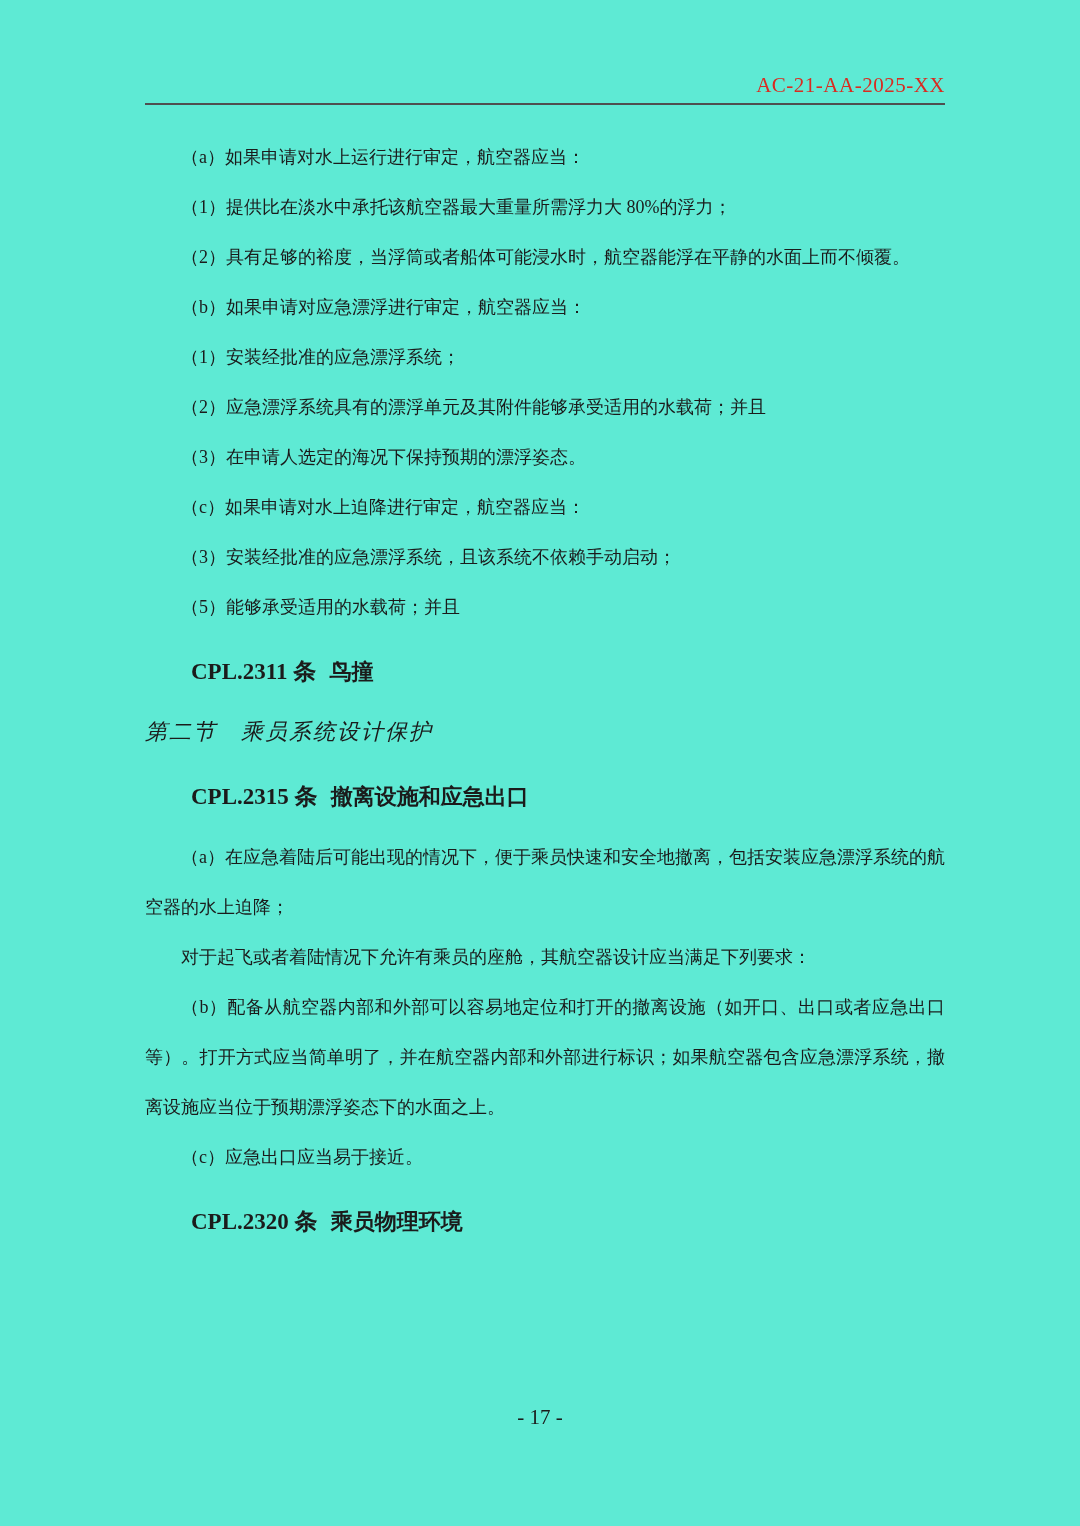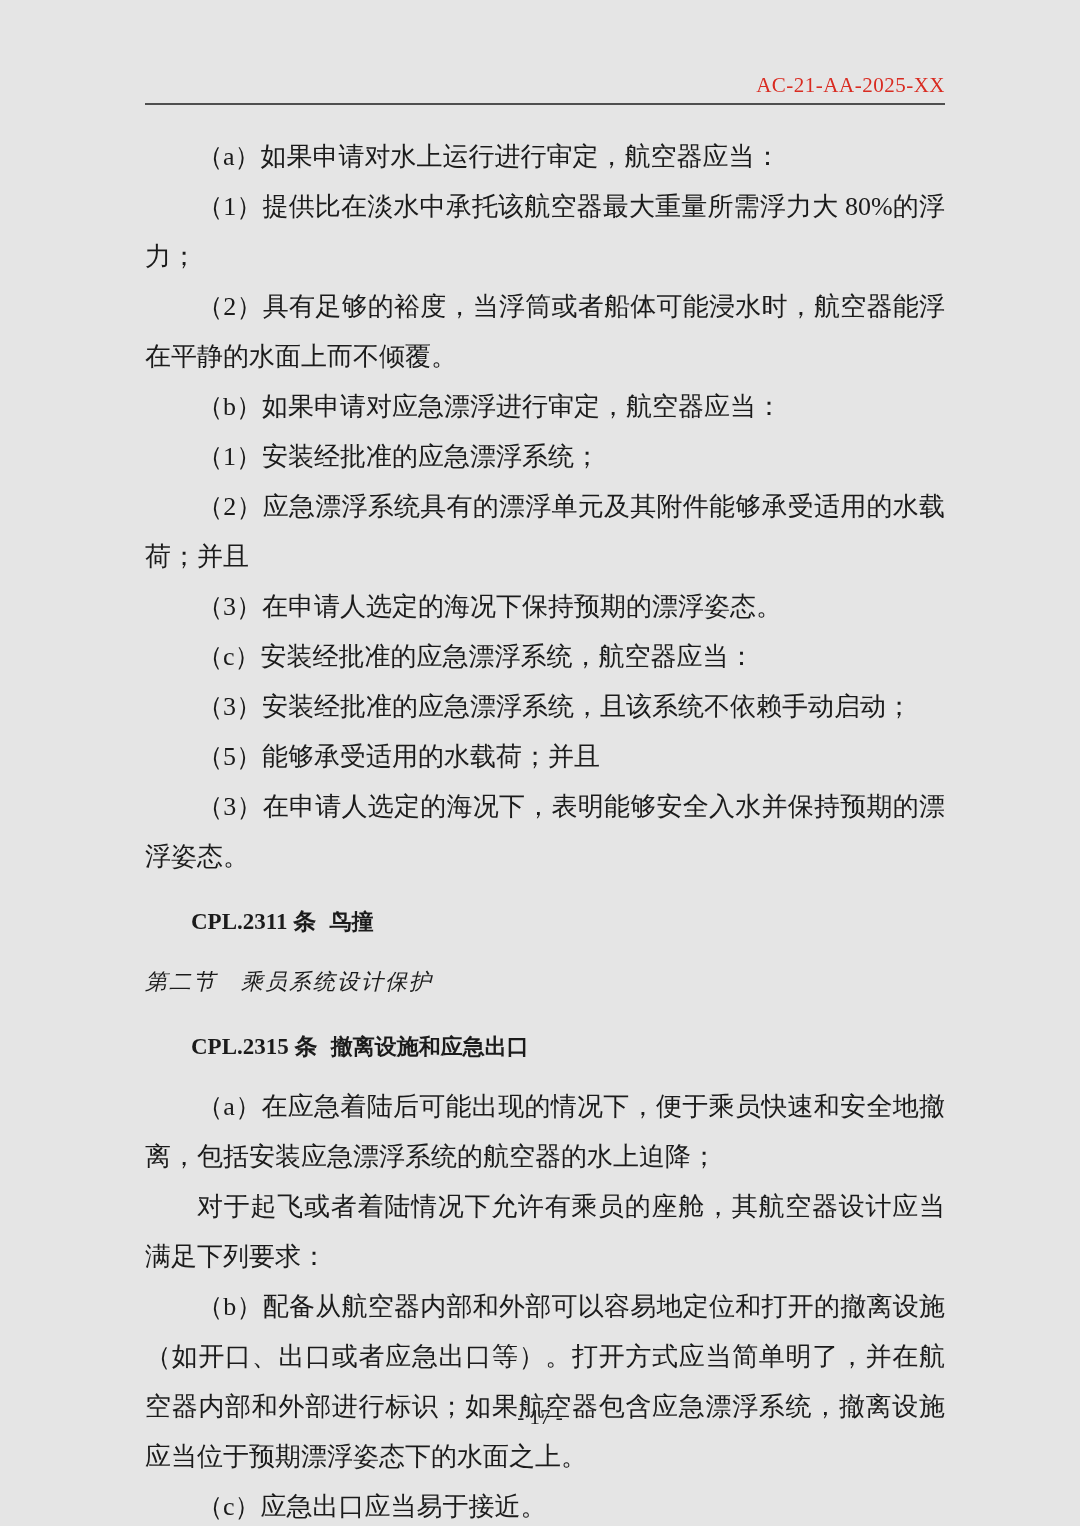--- a/index.html
+++ b/index.html
@@ -1,20 +1,20 @@
 <!DOCTYPE html>
 <html><head>
 <meta charset="utf-8">
 <style>
   html, body { margin: 0; padding: 0; background: #ffffff; }
   .page {
     position: relative;
     width: 1080px;
     height: 1526px;
-    background: #e5e5e5;
+    background: #5eead4;
     font-family: "Liberation Serif", "DejaVu Serif", serif;
     color: #1b1b1b;
     overflow: hidden;
     box-sizing: border-box;
   }
   .margins { padding-left: 145px; padding-right: 135px; }
 
   
   .doc-header { padding-top: 72px; }
   .doc-number {
@@ -27,21 +27,21 @@
   .header-rule {
     border: none;
     border-bottom: 2.5px solid #4f4f4f;
     margin: 5px 0 0 0;
   }
 
   
   .doc-body { margin-top: 27px; }
   .para {
     margin: 0;
-    font-size: 26px;
+    font-size: 18px;
     line-height: 50px;
     text-align: justify;
     text-indent: 2em;
   }
   .clause-heading {
     margin: 15px 0 8px 0;
     font-size: 23px;
     line-height: 50px;
     text-indent: 2em;
     font-weight: bold;
@@ -90,24 +90,23 @@
 
   <div class="margins doc-body">
 
     <p class="para">（a）如果申请对水上运行进行审定，航空器应当：</p>
     <p class="para">（1）提供比在淡水中承托该航空器最大重量所需浮力大 80%的浮力；</p>
     <p class="para">（2）具有足够的裕度，当浮筒或者船体可能浸水时，航空器能浮在平静的水面上而不倾覆。</p>
     <p class="para">（b）如果申请对应急漂浮进行审定，航空器应当：</p>
     <p class="para">（1）安装经批准的应急漂浮系统；</p>
     <p class="para">（2）应急漂浮系统具有的漂浮单元及其附件能够承受适用的水载荷；并且</p>
     <p class="para">（3）在申请人选定的海况下保持预期的漂浮姿态。</p>
-    <p class="para">（c）安装经批准的应急漂浮系统，航空器应当：</p>
+    <p class="para">（c）如果申请对水上迫降进行审定，航空器应当：</p>
     <p class="para">（3）安装经批准的应急漂浮系统，且该系统不依赖手动启动；</p>
     <p class="para">（5）能够承受适用的水载荷；并且</p>
-    <p class="para">（3）在申请人选定的海况下，表明能够安全入水并保持预期的漂浮姿态。</p>
 
     <h3 class="clause-heading">
       <span class="h-code">CPL.2311 条</span><span class="h-title">鸟撞</span>
     </h3>
 
 
     <p class="section-title">第二节　乘员系统设计保护</p>
 
     <h3 class="clause-heading">
       <span class="h-code">CPL.2315 条</span><span class="h-title">撤离设施和应急出口</span>

